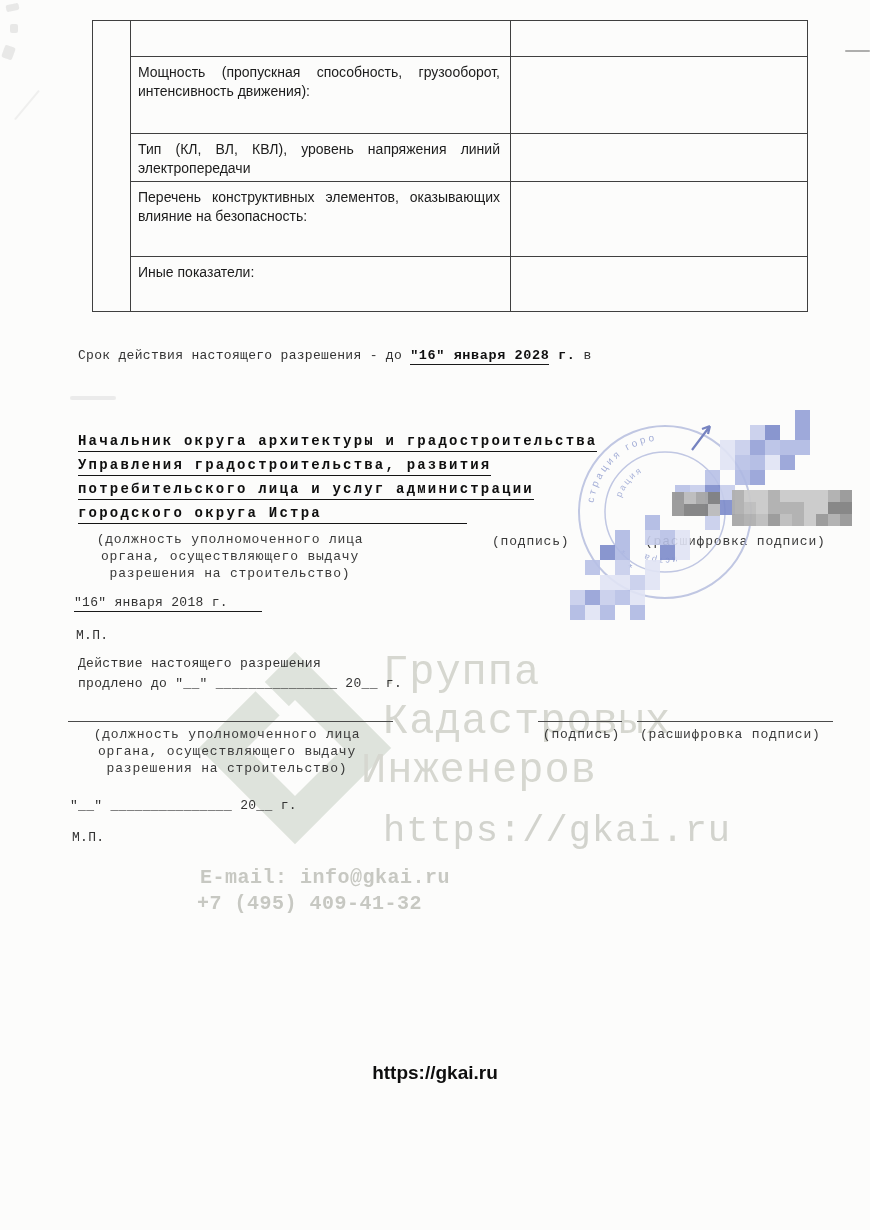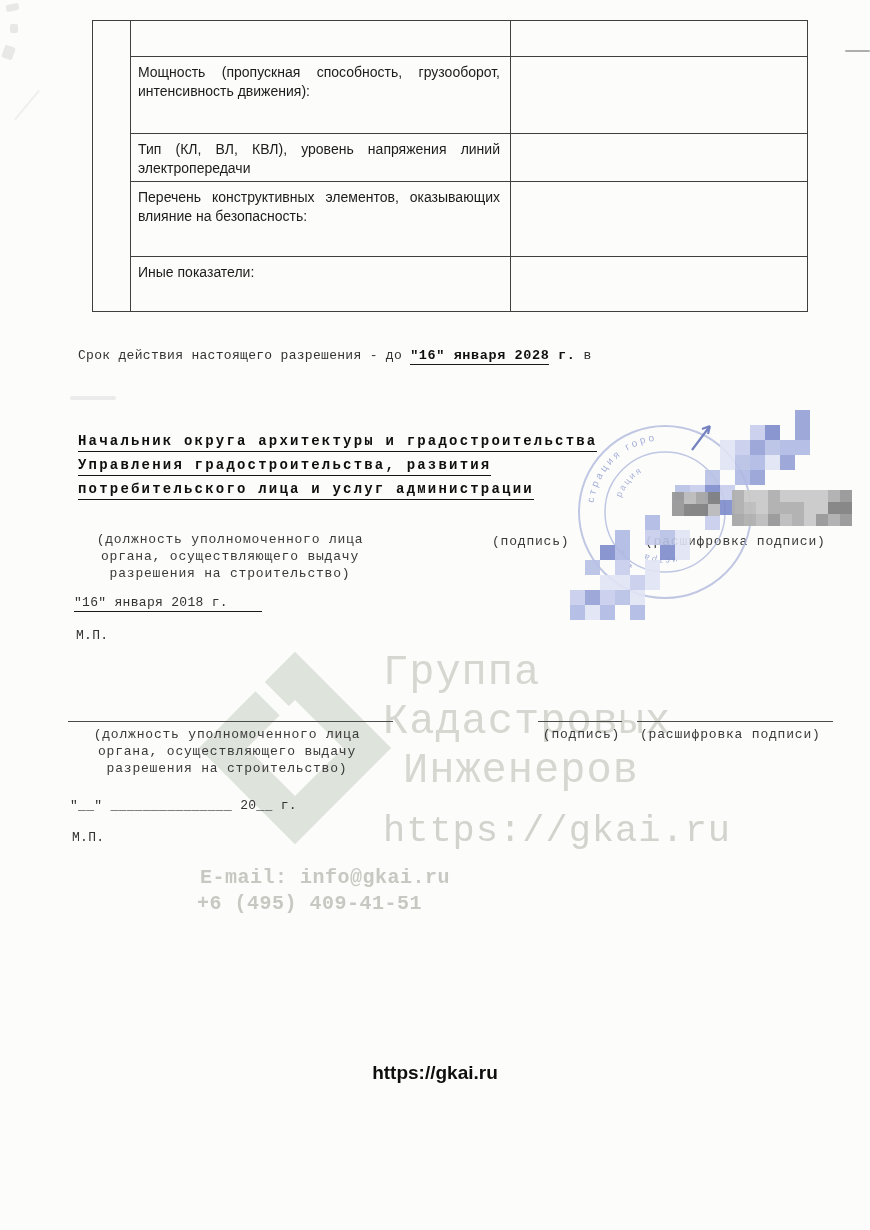--- a/index.html
+++ b/index.html
@@ -63,58 +63,63 @@
   </div>
 
   <div class="abs mono13" style="left:78px;top:346px;width:620px;z-index:2;">
     <span>Срок действия настоящего разрешения - до </span><span class="bold u">"16" января  2028</span><span class="bold"> г.</span><span> в</span><br>
   </div>
 
   <div class="abs" style="left:78px;top:432px;z-index:2;">
     <span class="title-line"><span>Начальник округа архитектуры и градостроительства</span></span>
     <span class="title-line"><span>Управления градостроительства, развития</span></span>
     <span class="title-line"><span>потребительского лица и услуг администрации</span></span>
+    <span class="title-line ext"><span>городского округа Истра</span></span>
   </div>
 
   <div class="abs caption" style="left:85px;top:531px;width:290px;z-index:2;">
     <div>(должность уполномоченного лица</div>
     <div>органа, осуществляющего выдачу</div>
     <div>разрешения на строительство)</div>
   </div>
   <div class="abs caption" style="left:492px;top:533px;z-index:2;">(подпись)</div>
   <div class="abs caption" style="left:645px;top:533px;z-index:2;">(расшифровка подписи)</div>
 
   <div class="abs mono13" style="left:74px;top:593px;z-index:2;">
     <span class="u" style="padding-right:34px;">"16"  января   2018 г.</span>
   </div>
   <div class="abs mono13" style="left:76px;top:626px;z-index:2;">М.П.</div>
 
+  <div class="abs mono13" style="left:78px;top:654px;width:420px;z-index:2;">
+    <div>Действие настоящего разрешения</div>
+    <div>продлено до "__" _______________ 20__ г.</div>
+  </div>
 
   <div class="sig-line" style="left:68px;top:721px;width:325px;"></div>
   <div class="abs caption" style="left:72px;top:726px;width:310px;z-index:2;">
     <div>(должность уполномоченного лица</div>
     <div>органа, осуществляющего выдачу</div>
     <div>разрешения на строительство)</div>
   </div>
   <div class="sig-line" style="left:538px;top:721px;width:84px;"></div>
   <div class="abs caption" style="left:534px;top:726px;width:95px;z-index:2;">(подпись)</div>
   <div class="sig-line" style="left:637px;top:721px;width:196px;"></div>
   <div class="abs caption" style="left:640px;top:726px;z-index:2;">(расшифровка подписи)</div>
 
   <div class="abs mono13" style="left:70px;top:796px;z-index:2;">"__" _______________ 20__ г.</div>
   <div class="abs mono13" style="left:72px;top:828px;z-index:2;">М.П.</div>
 
   <div class="diamond"></div>
   <div class="diamond-cut"></div>
   <div class="wm wm-big" style="left:383px;top:650px;">Группа</div>
   <div class="wm wm-big" style="left:383px;top:699px;">Кадастровых</div>
-  <div class="wm wm-big" style="left:403px;top:748px;">Инженеров</div>
+  <div class="wm wm-big" style="left:361px;top:748px;">Инженеров</div>
   <div class="wm wm-url" style="left:383px;top:810px;">https://gkai.ru</div>
   <div class="wm wm-contact" style="left:200px;top:866px;">E-mail: info@gkai.ru</div>
-  <div class="wm wm-contact" style="left:197px;top:892px;">+6 (495) 409-41-51</div>
+  <div class="wm wm-contact" style="left:197px;top:892px;">+7 (495) 409-41-32</div>
 
   <svg style="position:absolute;left:552px;top:406px;width:232px;height:214px;z-index:3;opacity:.8;" viewBox="0 0 232 214">
     <circle cx="113" cy="106" r="86" fill="none" stroke="#b2badd" stroke-width="2"></circle>
     <circle cx="113" cy="106" r="60" fill="none" stroke="#b2badd" stroke-width="1.5"></circle>
     <defs>
       <path id="arcO" d="M 41,106 A 72,72 0 1 1 185,106 A 72,72 0 1 1 41,106"></path>
       <path id="arcI" d="M 67,106 A 46,46 0 1 1 159,106 A 46,46 0 1 1 67,106"></path>
     </defs>
     <text font-size="10" fill="#8e9bce" letter-spacing="3" font-family="Liberation Sans, sans-serif">
       <textPath href="#arcO" startOffset="2%">страция  горо</textPath>

